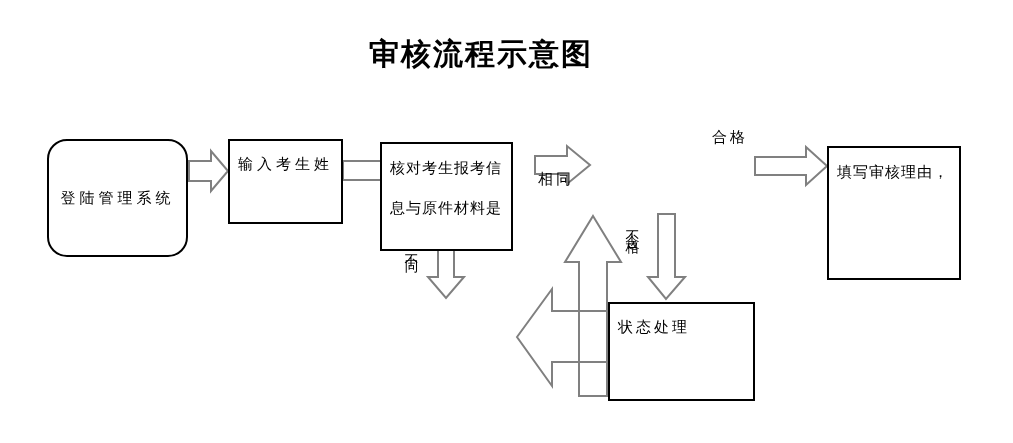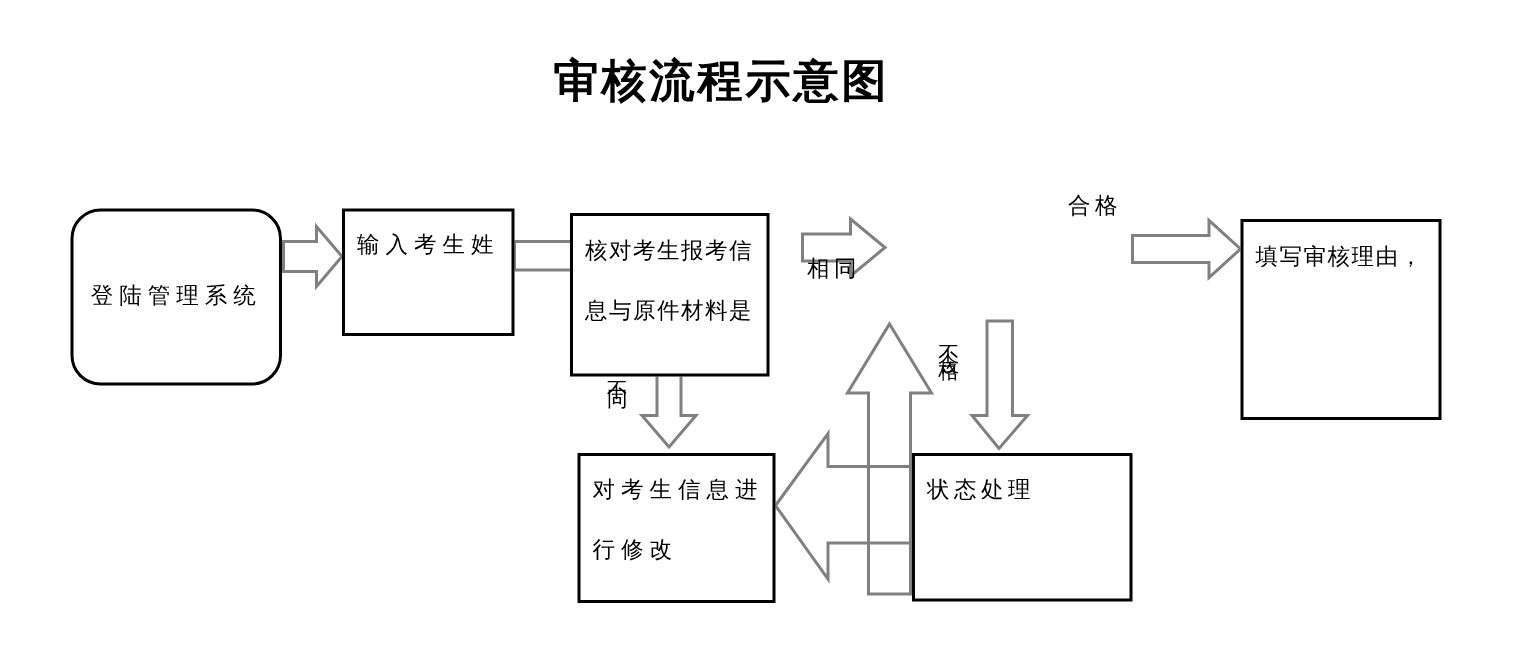--- a/index.html
+++ b/index.html
@@ -100,24 +100,20 @@
   <div class="node n3">
     <div class="ln">核对考生报考信</div>
     <div class="ln">息与原件材料是</div>
   </div>
 
 
   <div class="node n5">
     <div class="ln">填写审核理由，</div>
   </div>
 
-  <div class="node n6">
-    <div class="ln">对考生信息进</div>
-    <div class="ln">行修改</div>
-  </div>
 
   <div class="node n7">
     <div class="ln">状态处理</div>
   </div>
 
   <div class="elabel lbl-same">相同</div>
   <div class="elabel lbl-qualified">合格</div>
   <div class="elabel vlabel lbl-different">不同</div>
   <div class="elabel vlabel lbl-unqualified">不合格</div>
 

